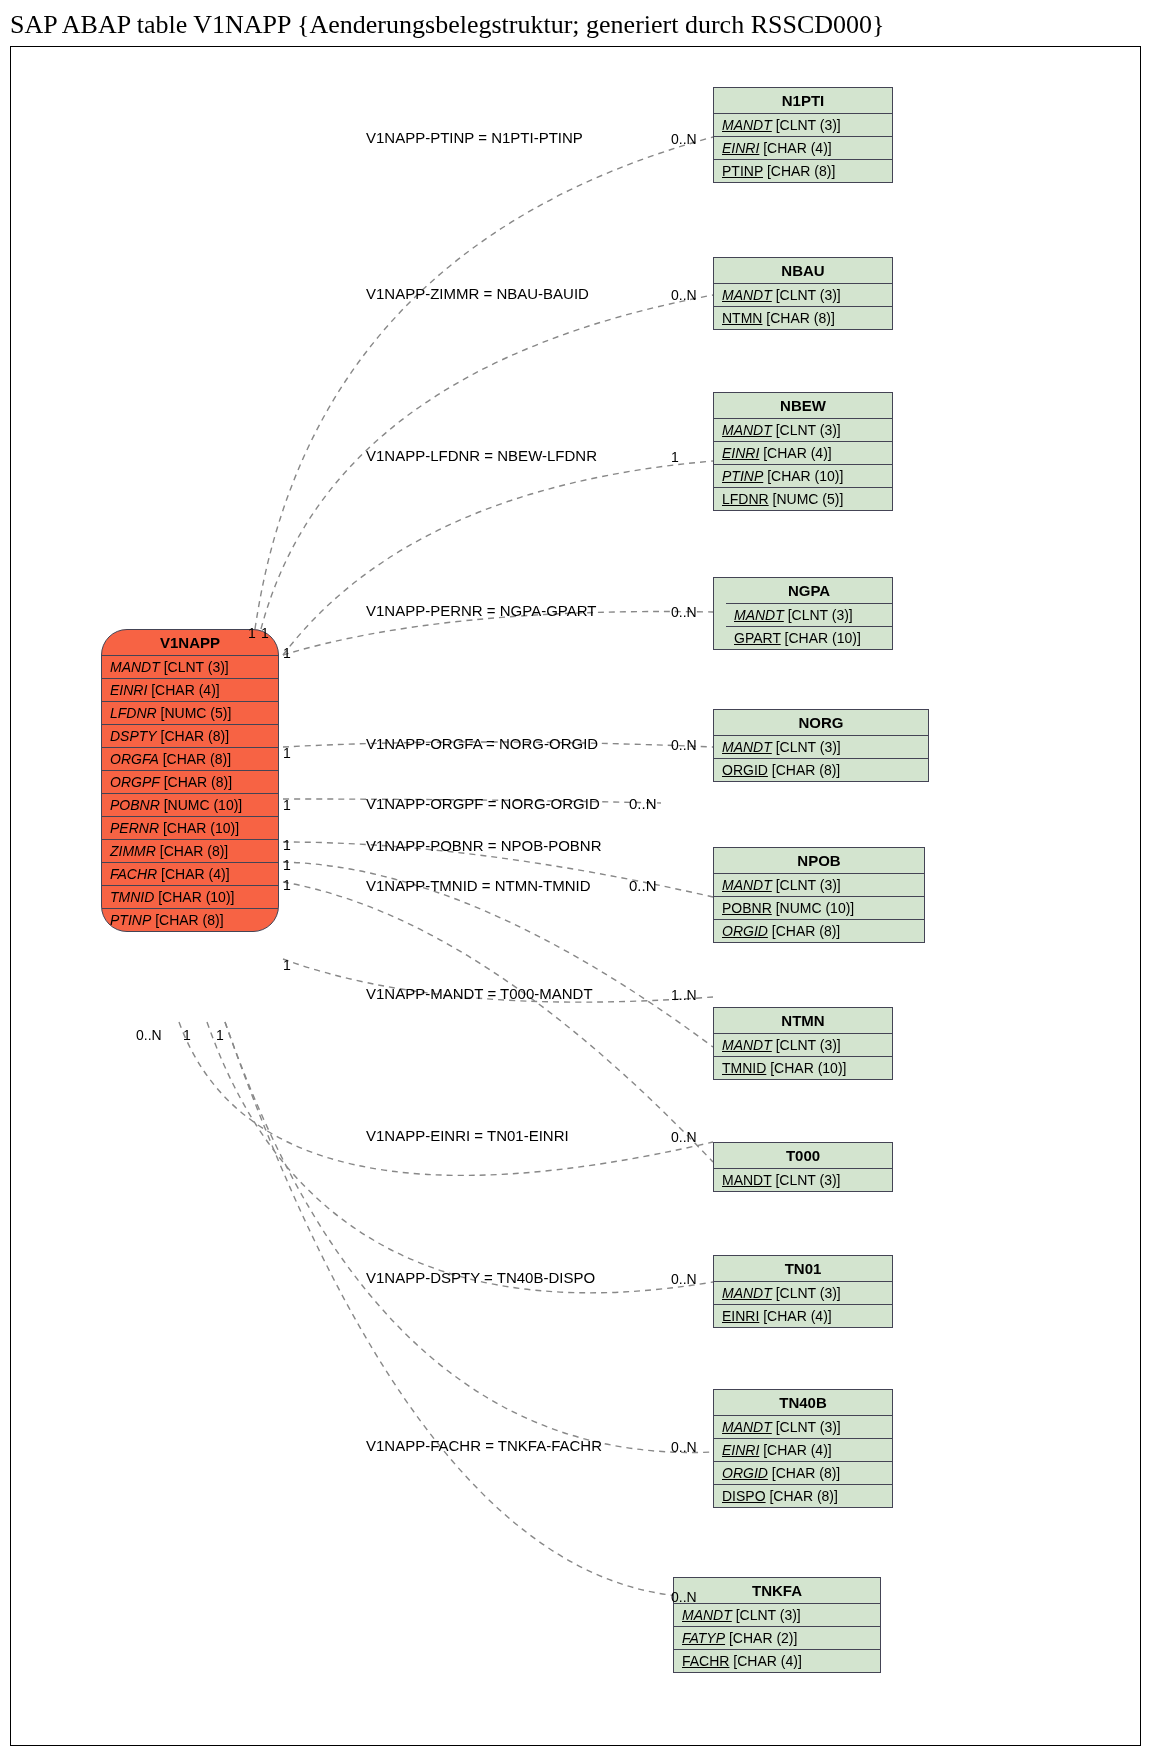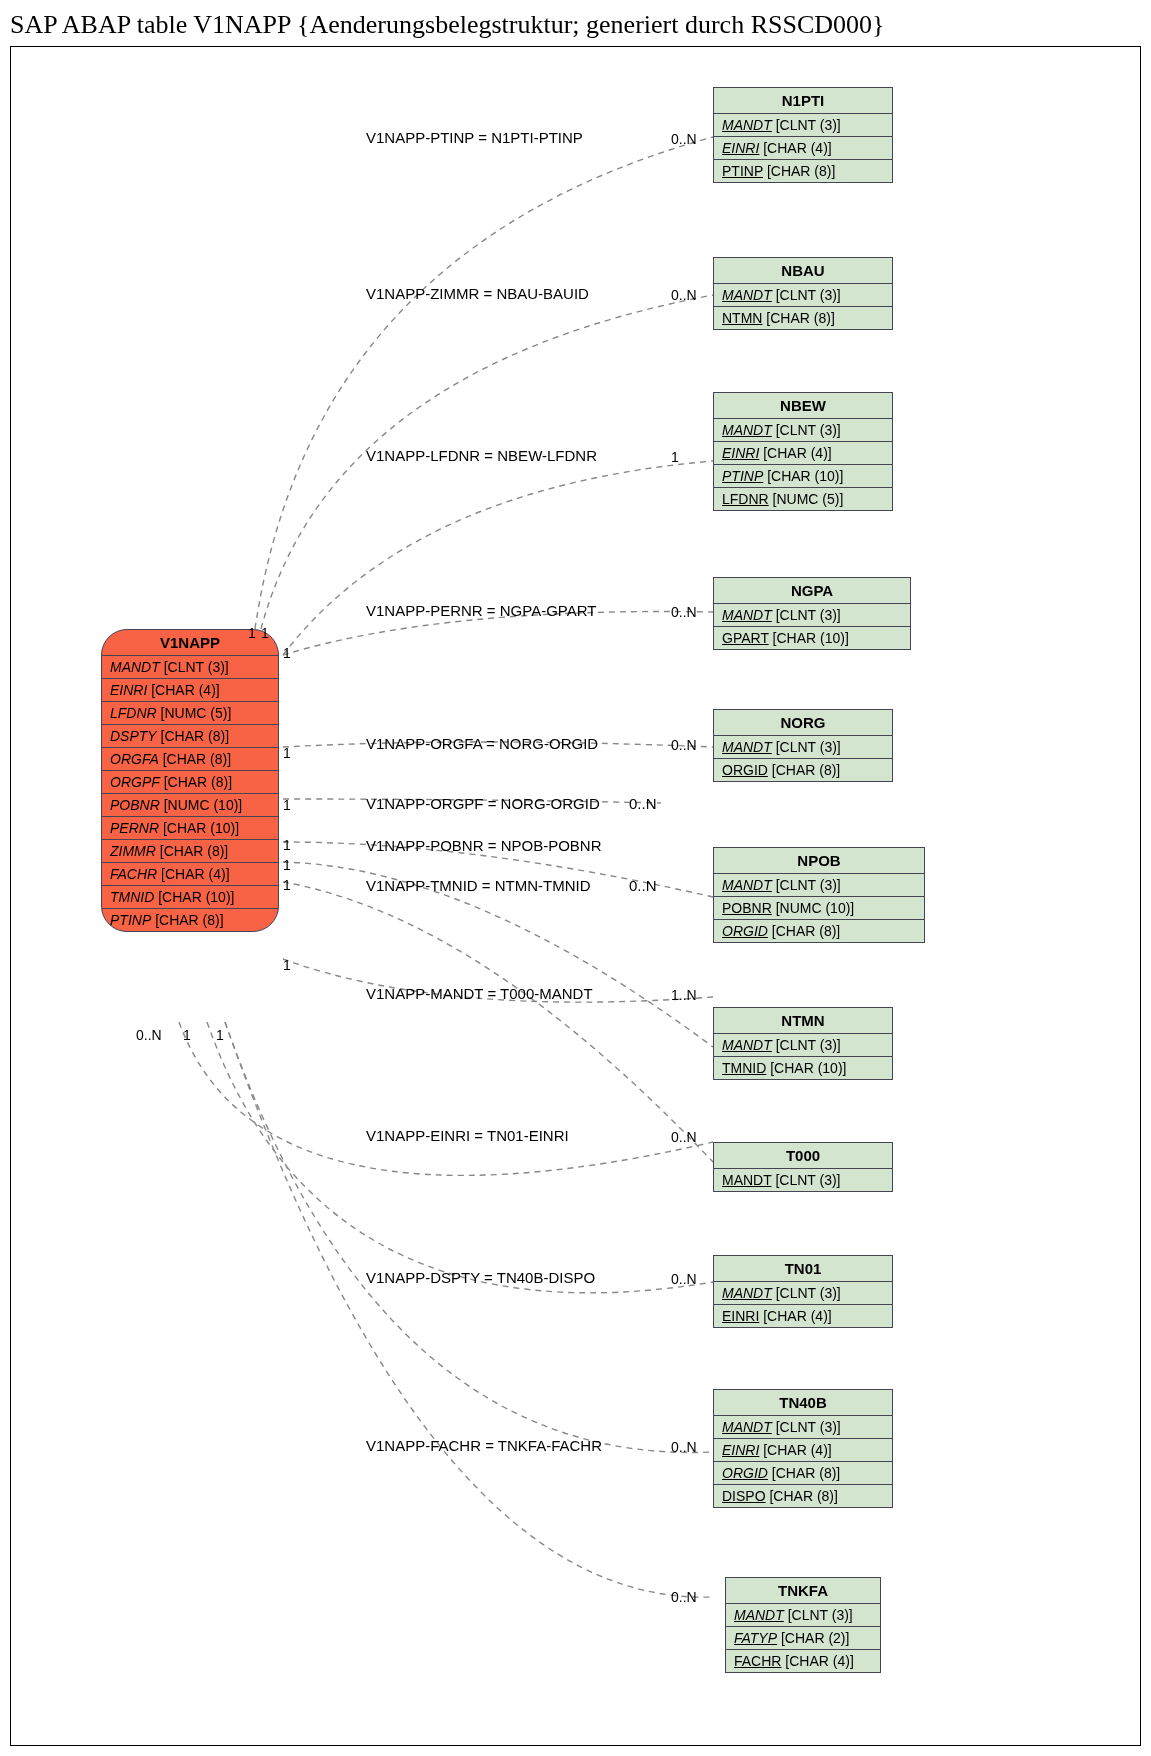--- a/index.html
+++ b/index.html
@@ -129,28 +129,28 @@
     <div class="card" style="left: 660px; top: 240px;">0..N</div>
     <div class="entity rel" style="left: 702px; top: 345px; width: 180px;">
       <div class="hdr">NBEW</div>
       <div class="row"><span style="text-decoration:underline;font-style:italic;">MANDT</span> <span>[CLNT (3)]</span></div>
       <div class="row"><span style="text-decoration:underline;font-style:italic;">EINRI</span> <span>[CHAR (4)]</span></div>
       <div class="row"><span style="text-decoration:underline;font-style:italic;">PTINP</span> <span>[CHAR (10)]</span></div>
       <div class="row"><span style="text-decoration:underline;">LFDNR</span> <span>[NUMC (5)]</span></div>
     </div>
     <div class="abslabel" style="left: 355px; top: 400px;">V1NAPP-LFDNR = NBEW-LFDNR</div>
     <div class="card" style="left: 660px; top: 402px;">1</div>
-    <div class="entity rel" style="left: 702px; top: 530px; width: 198px;">
+    <div class="entity rel" style="left: 702px; top: 530px; width: 180px; padding-left: 12px;">
       <div class="hdr">NGPA</div>
       <div class="row"><span style="text-decoration:underline;font-style:italic;">MANDT</span> <span>[CLNT (3)]</span></div>
       <div class="row"><span style="text-decoration:underline;">GPART</span> <span>[CHAR (10)]</span></div>
     </div>
     <div class="abslabel" style="left: 355px; top: 555px;">V1NAPP-PERNR = NGPA-GPART</div>
     <div class="card" style="left: 660px; top: 557px;">0..N</div>
-    <div class="entity rel" style="left: 702px; top: 662px; width: 180px;">
+    <div class="entity rel" style="left: 702px; top: 662px; width: 216px;">
       <div class="hdr">NORG</div>
       <div class="row"><span style="text-decoration:underline;font-style:italic;">MANDT</span> <span>[CLNT (3)]</span></div>
       <div class="row"><span style="text-decoration:underline;">ORGID</span> <span>[CHAR (8)]</span></div>
     </div>
     <div class="abslabel" style="left: 355px; top: 688px;">V1NAPP-ORGFA = NORG-ORGID</div>
     <div class="card" style="left: 660px; top: 690px;">0..N</div>
     <div class="entity rel" style="left: 702px; top: 800px; width: 212px;">
       <div class="hdr">NPOB</div>
       <div class="row"><span style="text-decoration:underline;font-style:italic;">MANDT</span> <span>[CLNT (3)]</span></div>
       <div class="row"><span style="text-decoration:underline;">POBNR</span> <span>[NUMC (10)]</span></div>
@@ -179,21 +179,21 @@
     <div class="card" style="left: 660px; top: 1224px;">0..N</div>
     <div class="entity rel" style="left: 702px; top: 1342px; width: 180px;">
       <div class="hdr">TN40B</div>
       <div class="row"><span style="text-decoration:underline;font-style:italic;">MANDT</span> <span>[CLNT (3)]</span></div>
       <div class="row"><span style="text-decoration:underline;font-style:italic;">EINRI</span> <span>[CHAR (4)]</span></div>
       <div class="row"><span style="text-decoration:underline;font-style:italic;">ORGID</span> <span>[CHAR (8)]</span></div>
       <div class="row"><span style="text-decoration:underline;">DISPO</span> <span>[CHAR (8)]</span></div>
     </div>
     <div class="abslabel" style="left: 355px; top: 1390px;">V1NAPP-FACHR = TNKFA-FACHR</div>
     <div class="card" style="left: 660px; top: 1392px;">0..N</div>
-    <div class="entity rel" style="left: 714px; top: 1530px; width: 156px;">
+    <div class="entity rel" style="left: 662px; top: 1530px; width: 208px;">
       <div class="hdr">TNKFA</div>
       <div class="row"><span style="text-decoration:underline;font-style:italic;">MANDT</span> <span>[CLNT (3)]</span></div>
       <div class="row"><span style="text-decoration:underline;font-style:italic;">FATYP</span> <span>[CHAR (2)]</span></div>
       <div class="row"><span style="text-decoration:underline;">FACHR</span> <span>[CHAR (4)]</span></div>
     </div>
     <div class="card" style="left: 660px; top: 1542px;">0..N</div>
     <div class="abslabel" style="left: 355px; top: 748px;">V1NAPP-ORGPF = NORG-ORGID</div>
     <div class="abslabel" style="left: 355px; top: 830px;">V1NAPP-TMNID = NTMN-TMNID</div>
     <div class="abslabel" style="left: 618px; top: 748px;">0..N</div>
     <div class="abslabel" style="left: 618px; top: 830px;">0..N</div>

